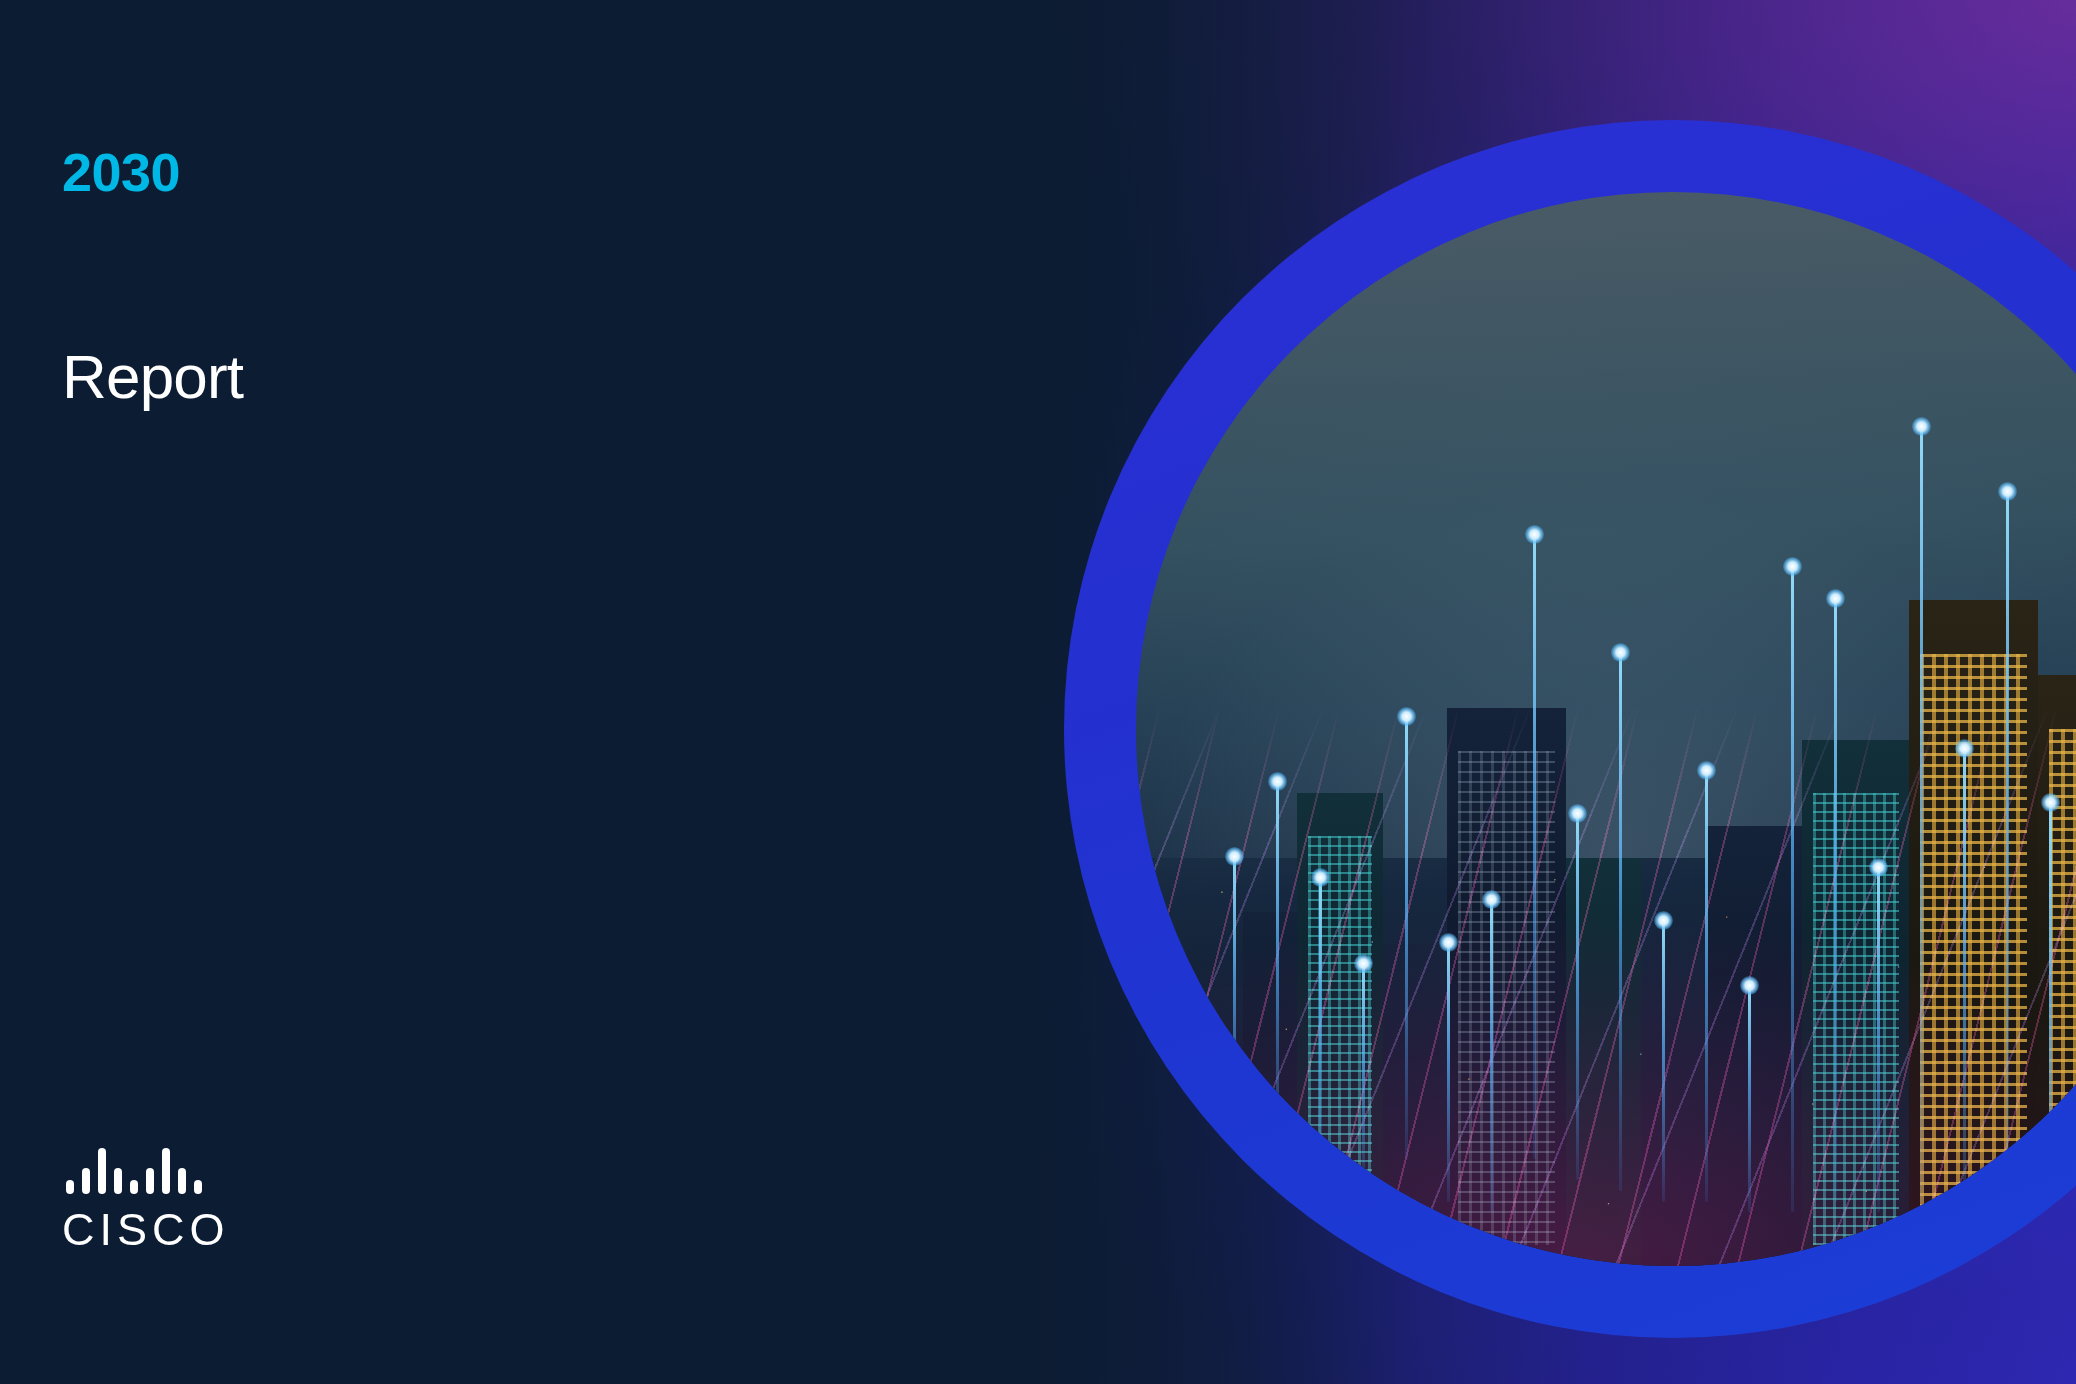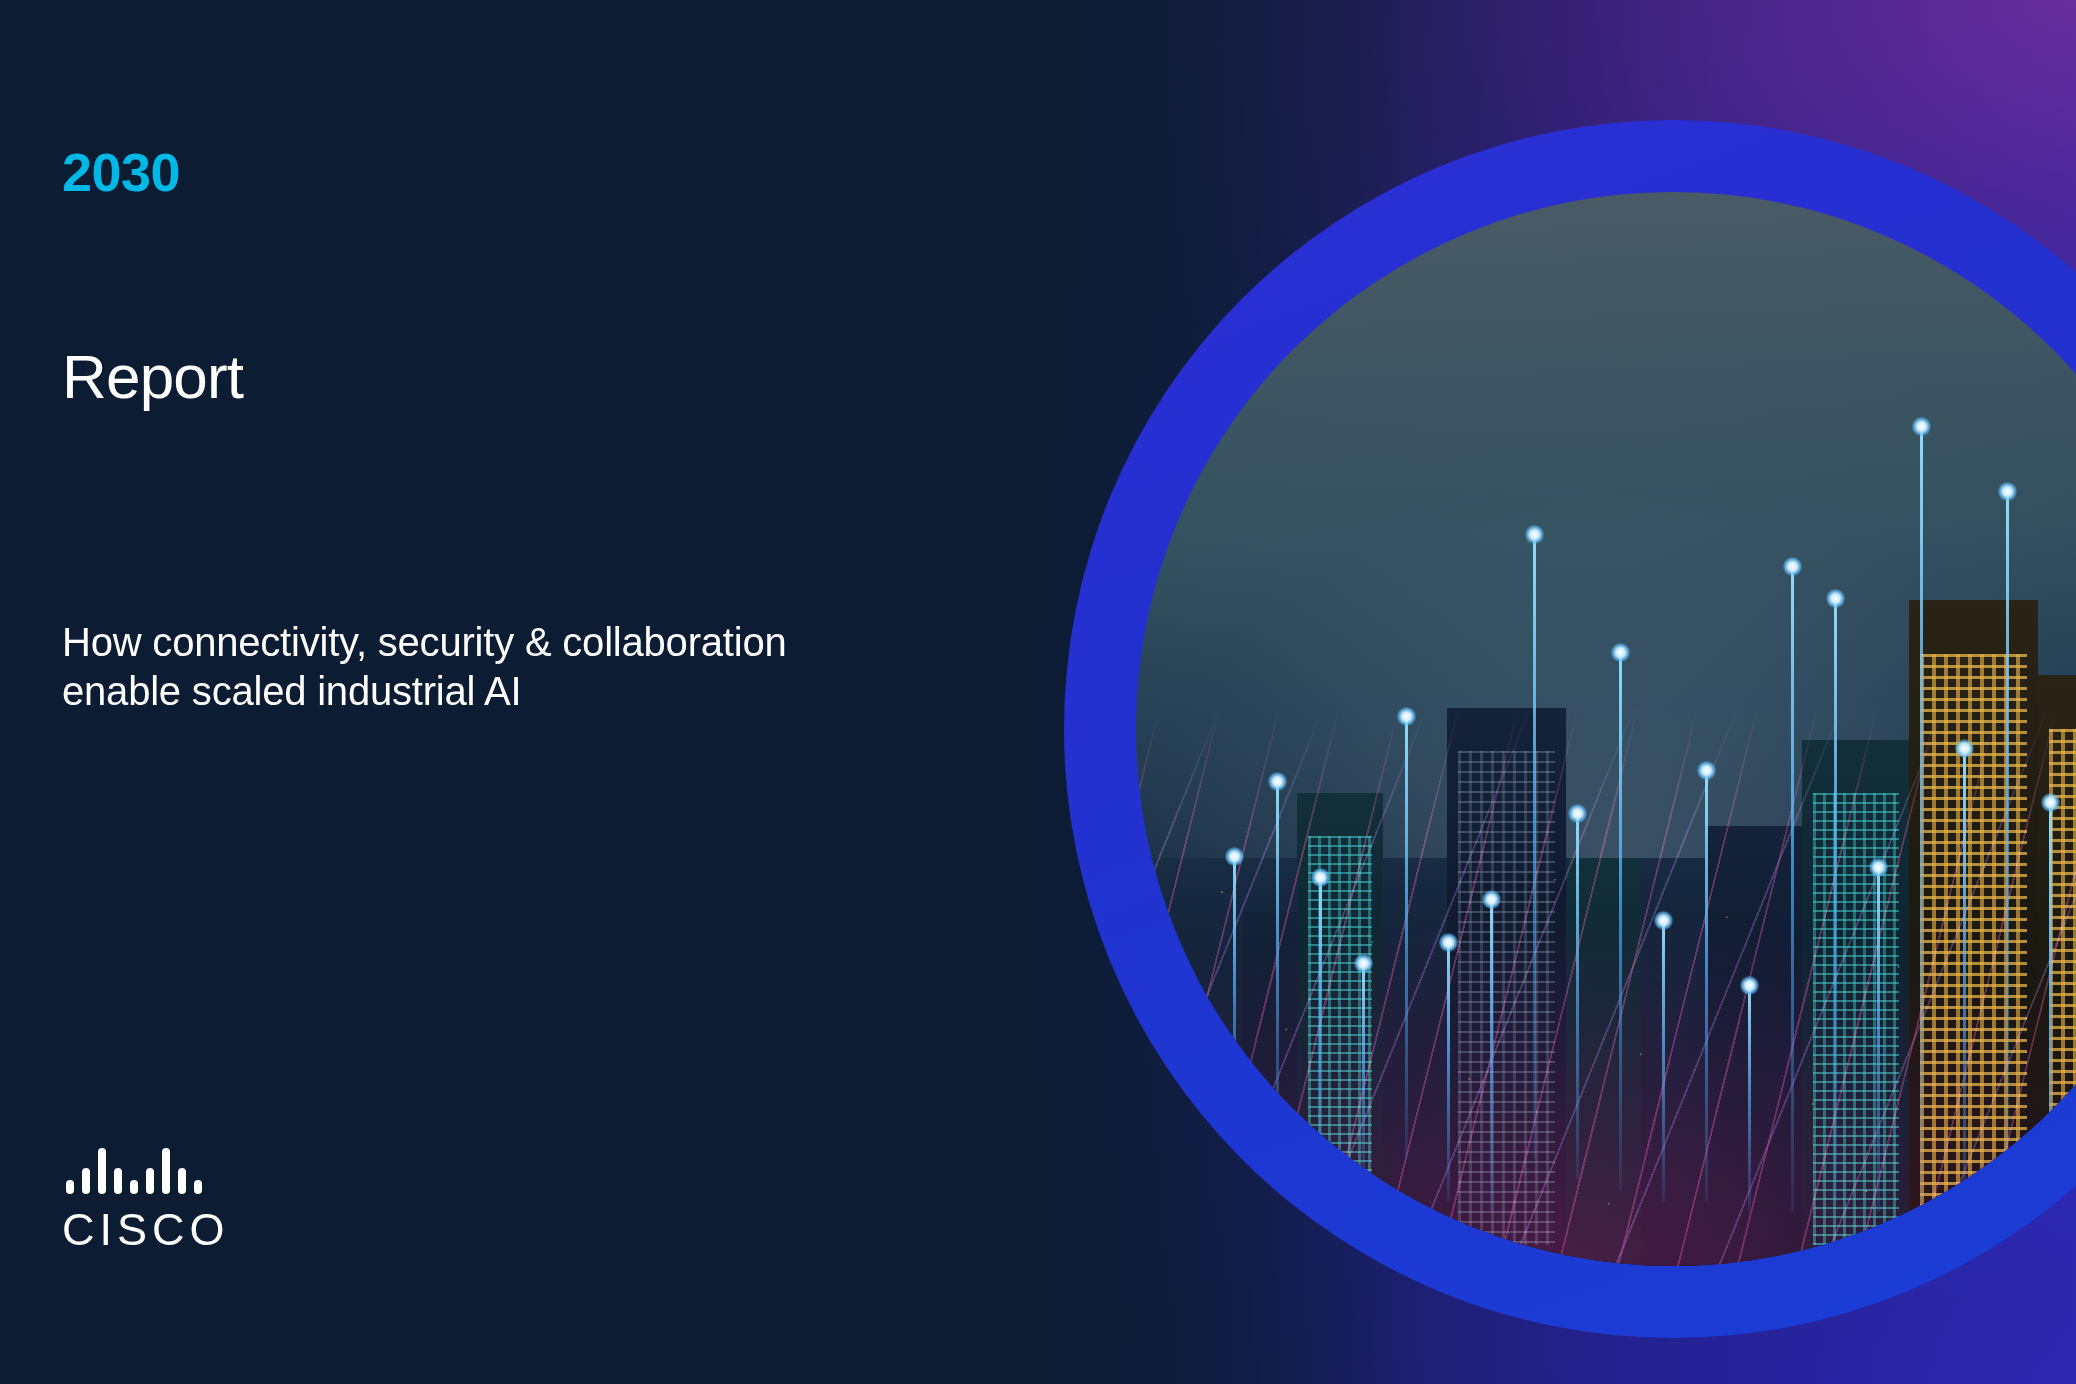--- a/index.html
+++ b/index.html
@@ -337,22 +337,20 @@
           <div class="beam" style="left: 77%; top: 52%; height: 44%;"></div>
           <div class="beam" style="left: 81%; top: 28%; height: 64%;"></div>
           <div class="beam" style="left: 85%; top: 57%; height: 40%;"></div>
         </div>
     </div>
   </div>
 
   <div class="content">
     <div class="year">2030</div>
     <div class="subhead">Report</div>
-    <p class="desc">How connectivity, security &amp; collaboration
-enable scaled industrial AI</p>
   </div>
 
   <div class="logo">
     <div class="logo-bars" id="logo-bars">
         <i style="height: 14px;"></i>
         <i style="height: 26px;"></i>
         <i style="height: 46px;"></i>
         <i style="height: 26px;"></i>
         <i style="height: 14px;"></i>
         <i style="height: 26px;"></i>

